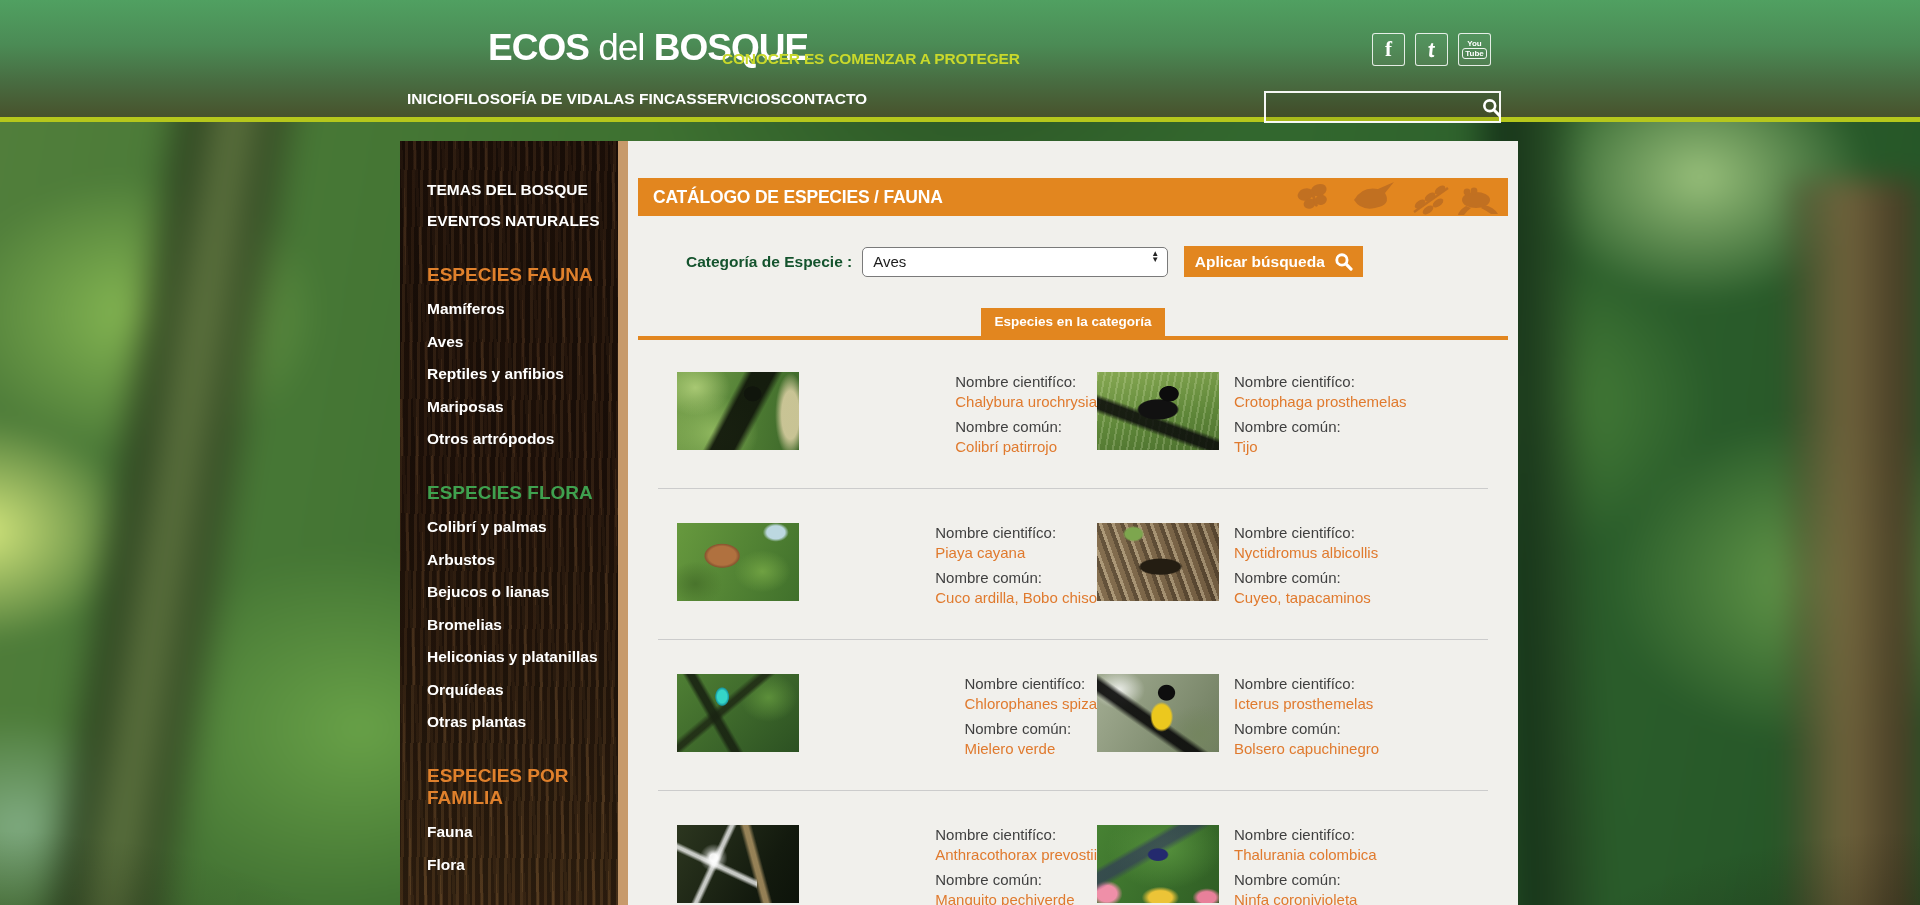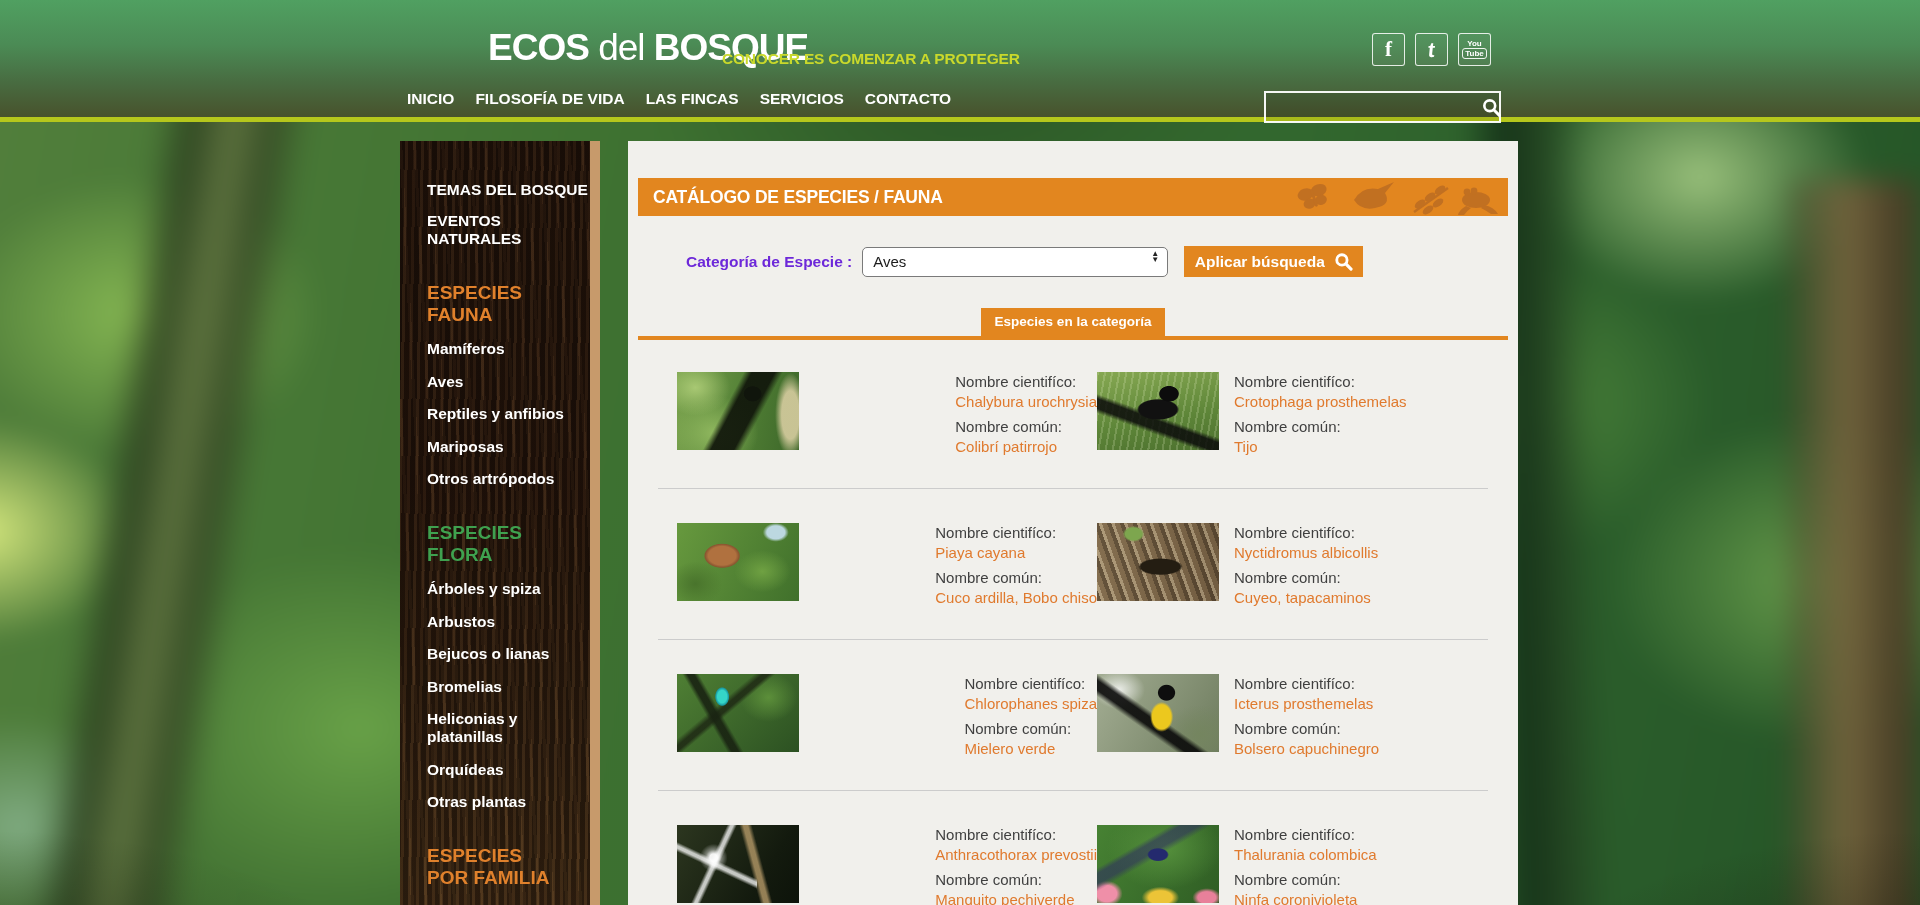--- a/index.html
+++ b/index.html
@@ -43,53 +43,53 @@
   .social { position:absolute; left:1372px; top:33px; display:flex; gap:10px; }
   .social-btn { width:33px; height:33px; border:1px solid rgba(255,255,255,.85); border-radius:3px;
     color:#fff; display:flex; align-items:center; justify-content:center; cursor:pointer;
     background:rgba(255,255,255,.04); }
   .social-btn .fb { font-size:21px; font-weight:bold; font-family:"Liberation Serif", serif; }
   .social-btn .tw { font-size:21px; font-weight:bold; transform:skewX(-6deg); }
   .yt-stack { display:flex; flex-direction:column; align-items:center; line-height:8px; }
   .yt-stack .yt-top { font-size:8px; font-weight:bold; }
   .yt-stack .yt-bot { font-size:8px; font-weight:bold; border:1px solid rgba(255,255,255,.9);
     border-radius:3px; padding:0 2px; line-height:9px; }
-  .nav { position:absolute; left:407px; bottom:9px; display:flex; gap:21px; }
+  .nav { position:absolute; left:407px; bottom:9px; display:flex; }
   .nav-item { color:#fff; font-weight:bold; font-size:15.5px; cursor:pointer; white-space:nowrap; }
   .search-box { position:absolute; left:1264px; top:91px; width:237px; height:32px;
     border:2px solid rgba(255,255,255,.95); background:rgba(0,0,0,.07);
     display:flex; align-items:center; }
   .search-input { flex:1; height:100%; border:none; outline:none; background:transparent;
     color:#fff; font-size:15px; padding:0 8px; font-family:"Liberation Sans", sans-serif; }
   .search-btn { width:30px; height:100%; border:none; background:transparent; cursor:pointer;
     display:flex; align-items:center; justify-content:center; }
 
   
-  .sidebar { position:absolute; left:400px; top:141px; bottom:0; width:200px; z-index:9;
+  .sidebar { position:absolute; left:400px; top:141px; bottom:0; width:228px; z-index:9;
     border-right:10px solid #c79a6b; padding:40px 0 0 27px;
     background-image:
       repeating-linear-gradient(91deg, rgba(0,0,0,.33) 0 5px, rgba(125,95,58,.13) 5px 8px, rgba(12,6,3,.38) 8px 13px, rgba(95,70,42,.10) 13px 16px),
       repeating-linear-gradient(87deg, rgba(0,0,0,.18) 0 11px, rgba(140,110,70,.08) 11px 14px),
       linear-gradient(180deg, #2a170c 0%, #2d190d 45%, #392412 75%, #4a3118 100%); }
   .side-top-link { color:#fff; font-weight:bold; font-size:15.5px; margin-bottom:13px; cursor:pointer; }
   .side-group { margin-top:34px; }
   .side-heading { font-size:19px; font-weight:bold; margin-bottom:14px; line-height:22px; padding-right:24px; }
   .side-item { color:#fff; font-weight:bold; font-size:15.5px; margin-bottom:14.5px; cursor:pointer; }
 
   
   .content { position:absolute; left:628px; top:141px; bottom:0; width:890px; z-index:9;
     background:#f1f0ec; }
   .content-inner { padding:0 10px; }
   .title-bar { margin-top:37px; height:38px; background:#e2861f; position:relative; overflow:hidden;
     display:flex; align-items:center; }
   .title-bar-text { color:#fff; font-weight:bold; font-size:17.5px; padding-left:15px; letter-spacing:-0.2px; }
   .title-deco { position:absolute; right:6px; top:0; height:38px; }
 
   .controls { margin-top:30px; display:flex; align-items:center; }
-  .cat-label { margin-left:48px; color:#6d28d9; font-weight:bold; font-size:15.5px; }
+  .cat-label { margin-left:48px; color:#14532d; font-weight:bold; font-size:15.5px; }
   .select-wrap { position:relative; margin-left:10px; }
   .cat-select { width:306px; height:30px; background:#fff; border:1px solid #7a7a7a; border-radius:5px;
     font-size:15px; padding:0 28px 0 10px; color:#1c1c1c; appearance:none; -webkit-appearance:none;
     font-family:"Liberation Sans", sans-serif; cursor:pointer; }
   .stepper { position:absolute; right:9px; top:4px; display:flex; flex-direction:column; align-items:center;
     font-size:8px; line-height:6.5px; color:#222; pointer-events:none; }
   .apply-btn { margin-left:16px; width:179px; height:31px; background:#e2861f; border:none; cursor:pointer;
     color:#fff; font-weight:bold; font-size:15.5px; display:flex; align-items:center; justify-content:center;
     gap:9px; font-family:"Liberation Sans", sans-serif; border-radius:0; }
 
@@ -217,21 +217,21 @@
     <div class="side-group">
       <div class="side-heading" style="color: rgb(224, 129, 44);">ESPECIES FAUNA</div>
       <div class="side-item">Mamíferos</div>
       <div class="side-item">Aves</div>
       <div class="side-item">Reptiles y anfibios</div>
       <div class="side-item">Mariposas</div>
       <div class="side-item">Otros artrópodos</div>
     </div>
     <div class="side-group">
       <div class="side-heading" style="color: rgb(63, 161, 79);">ESPECIES FLORA</div>
-      <div class="side-item">Árboles y spiza</div>
+      <div class="side-item">Colibrí y palmas</div>
       <div class="side-item">Arbustos</div>
       <div class="side-item">Bejucos o lianas</div>
       <div class="side-item">Bromelias</div>
       <div class="side-item">Heliconias y platanillas</div>
       <div class="side-item">Orquídeas</div>
       <div class="side-item">Otras plantas</div>
     </div>
     <div class="side-group">
       <div class="side-heading" style="color: rgb(224, 129, 44);">ESPECIES POR FAMILIA</div>
       <div class="side-item">Fauna</div>

